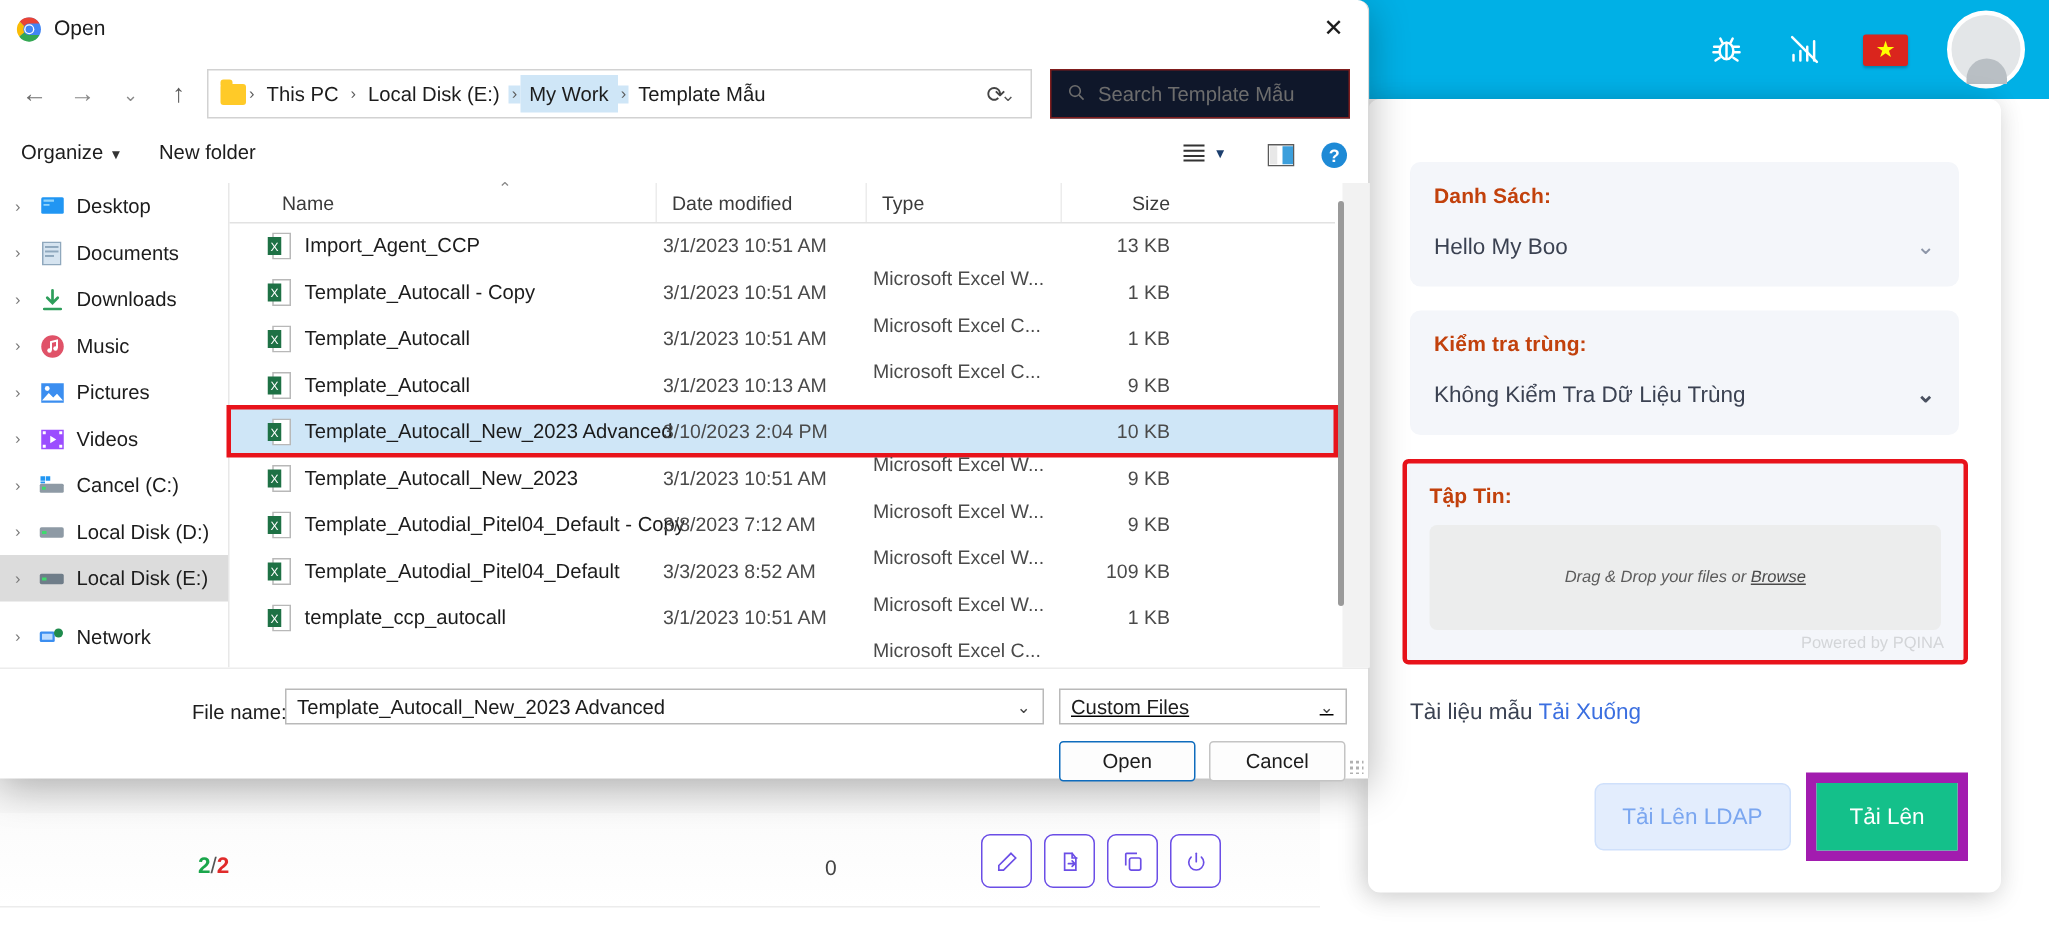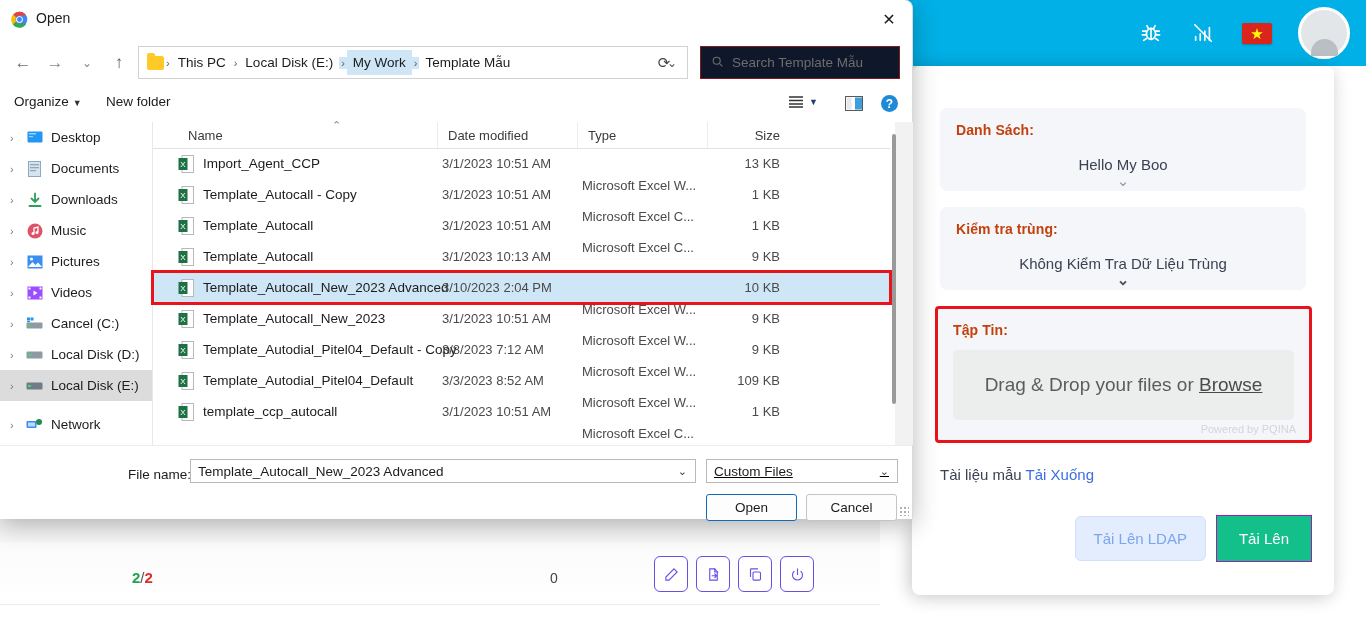--- a/index.html
+++ b/index.html
@@ -40,49 +40,49 @@
   #right-modal{
     position:absolute;left:912px;top:66px;width:422px;height:529px;
     background:#ffffff;border-radius:8px;
     box-shadow:-4px 0 18px rgba(0,0,0,.13), 0 4px 18px rgba(0,0,0,.10);
   }
   .field-card{
     position:absolute;left:28px;width:366px;background:#f4f6fa;border-radius:7px;
     padding:14px 16px 16px 16px;box-sizing:border-box;
   }
   .field-label{font-size:14px;color:#c2410c;font-weight:bold;letter-spacing:.1px;}
-  .field-select{margin-top:18px;display:flex;align-items:center;justify-content:space-between;flex-direction:column;}
+  .field-select{margin-top:18px;display:flex;align-items:center;justify-content:space-between;}
   .field-value{font-size:15px;color:#3b4252;}
   .chev{color:#8d96a8;font-size:15px;line-height:1;}
   #card-list{top:42px;height:83px;}
   #card-dup{top:141px;height:83px;}
   #card-dup .chev{color:#4a5160;font-weight:bold;}
 
   #file-card{
     position:absolute;left:23px;top:240px;width:377px;height:137px;
     border:3px solid #e8131b;box-sizing:border-box;background:#f4f6fa;border-radius:4px;
   }
   #file-card-inner{position:absolute;inset:0;padding:13px 15px;box-sizing:border-box;}
   #dropzone{
     margin-top:12px;height:70px;background:#eceded;border-radius:5px;
     display:flex;align-items:center;justify-content:center;
   }
-  #dropzone-text{font-size:19px;color:#5c5c5c;}
+  #dropzone-text{font-size:11px;color:#5c5c5c;font-style:italic;}
   #browse-link{text-decoration:underline;color:#4a4a4a;}
   #powered-by{position:absolute;right:13px;bottom:5px;font-size:11px;color:#d3d5d8;}
 
   #doc-line{position:absolute;left:28px;top:400px;font-size:15px;color:#3b4252;}
   #doc-link{color:#3b6fe0;}
 
   #modal-actions{position:absolute;right:22px;top:449px;display:flex;align-items:center;gap:10px;}
   #btn-ldap{
     background:#e3edfd;color:#7aa6f0;border:1px solid #cfe0fb;border-radius:6px;
     font-size:15px;padding:13px 18px;font-family:"Liberation Sans",sans-serif;
   }
-  #btn-upload-wrap{border:1px solid #a21caf;padding:0;display:inline-block;}
+  #btn-upload-wrap{border:7px solid #a21caf;padding:0;display:inline-block;}
   #btn-upload{
     background:#14c08a;color:#ffffff;border:none;border-radius:0;
     font-size:15px;padding:14px 22px;font-family:"Liberation Sans",sans-serif;
   }
 
   
   #dialog{
     position:absolute;left:0;top:0;width:912px;height:518px;background:#ffffff;
     border-top-right-radius:8px;border-bottom-right-radius:2px;
     box-shadow:0 6px 26px rgba(0,0,0,.28);

